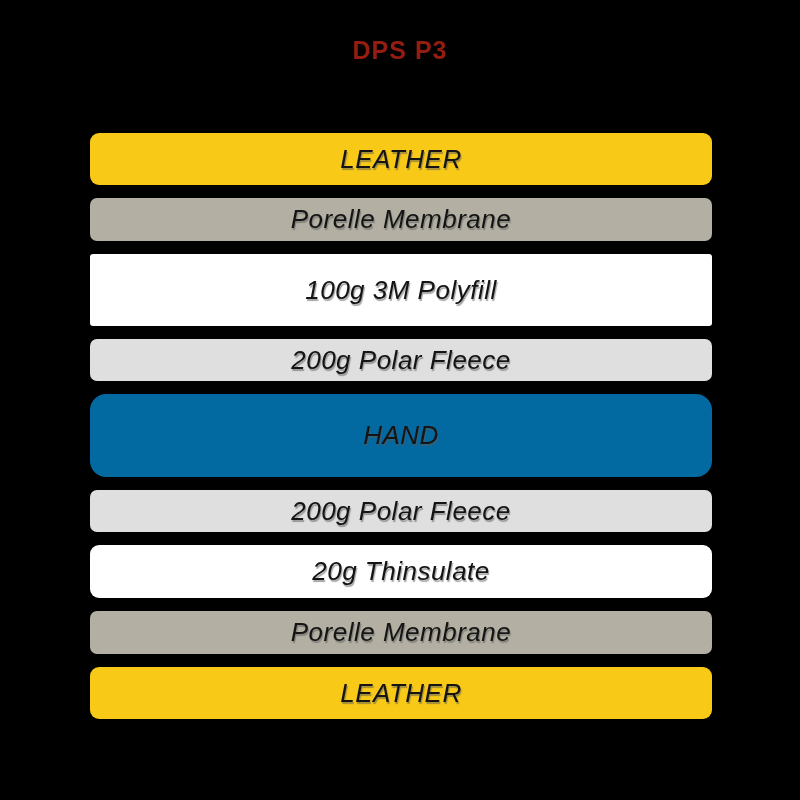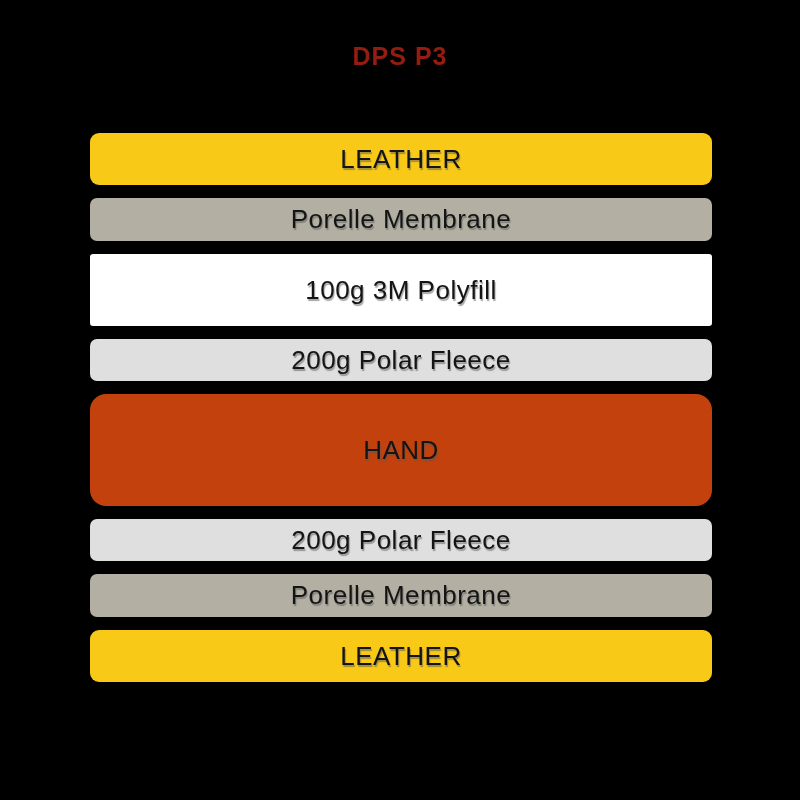--- a/index.html
+++ b/index.html
@@ -10,21 +10,21 @@
   #canvas {
     position: relative;
     width: 800px;
     height: 800px;
     background: #000000;
     overflow: hidden;
     font-family: "Liberation Sans", sans-serif;
   }
   .title {
     position: absolute;
-    top: 42px;
+    top: 36px;
     left: 0;
     width: 100%;
     text-align: center;
     font-size: 25px;
     font-weight: bold;
     letter-spacing: 1px;
   }
   .stack {
     position: absolute;
     left: 90px;
@@ -33,20 +33,21 @@
     display: flex;
     flex-direction: column;
   }
   .layer {
     width: 100%;
     display: flex;
     align-items: center;
     justify-content: center;
     box-sizing: border-box;
     margin-bottom: 13px;
+    font-style: italic;
   }
   .layer:last-child { margin-bottom: 0; }
   .layer-label {
     font-size: 26px;
     color: #141414;
     letter-spacing: 0.5px;
     text-shadow: 1px 1.5px 1px rgba(90,90,90,0.55);
     white-space: nowrap;
   }
 </style>
@@ -61,25 +62,28 @@
       </div>
       <div class="layer" style="background: rgb(179, 176, 163); height: 43px; border-radius: 7px;">
         <span class="layer-label">Porelle Membrane</span>
       </div>
       <div class="layer" style="background: rgb(255, 255, 255); height: 72px; border-radius: 3px;">
         <span class="layer-label">100g 3M Polyfill</span>
       </div>
       <div class="layer" style="background: rgb(222, 223, 222); height: 42px; border-radius: 7px;">
         <span class="layer-label">200g Polar Fleece</span>
       </div>
-      <div class="layer" style="background: #c2410c; height: 112px; border-radius: 16px;">
+      <div class="layer" style="background: #0369a1; height: 83px; border-radius: 16px;">
         <span class="layer-label">HAND</span>
       </div>
       <div class="layer" style="background: rgb(222, 223, 222); height: 42px; border-radius: 7px;">
         <span class="layer-label">200g Polar Fleece</span>
+      </div>
+      <div class="layer" style="background: rgb(255, 255, 255); height: 53px; border-radius: 9px;">
+        <span class="layer-label">20g Thinsulate</span>
       </div>
       <div class="layer" style="background: rgb(179, 176, 163); height: 43px; border-radius: 7px;">
         <span class="layer-label">Porelle Membrane</span>
       </div>
       <div class="layer" style="background: rgb(249, 201, 23); height: 52px; border-radius: 9px;">
         <span class="layer-label">LEATHER</span>
       </div>
     </div>
 </div>
 

